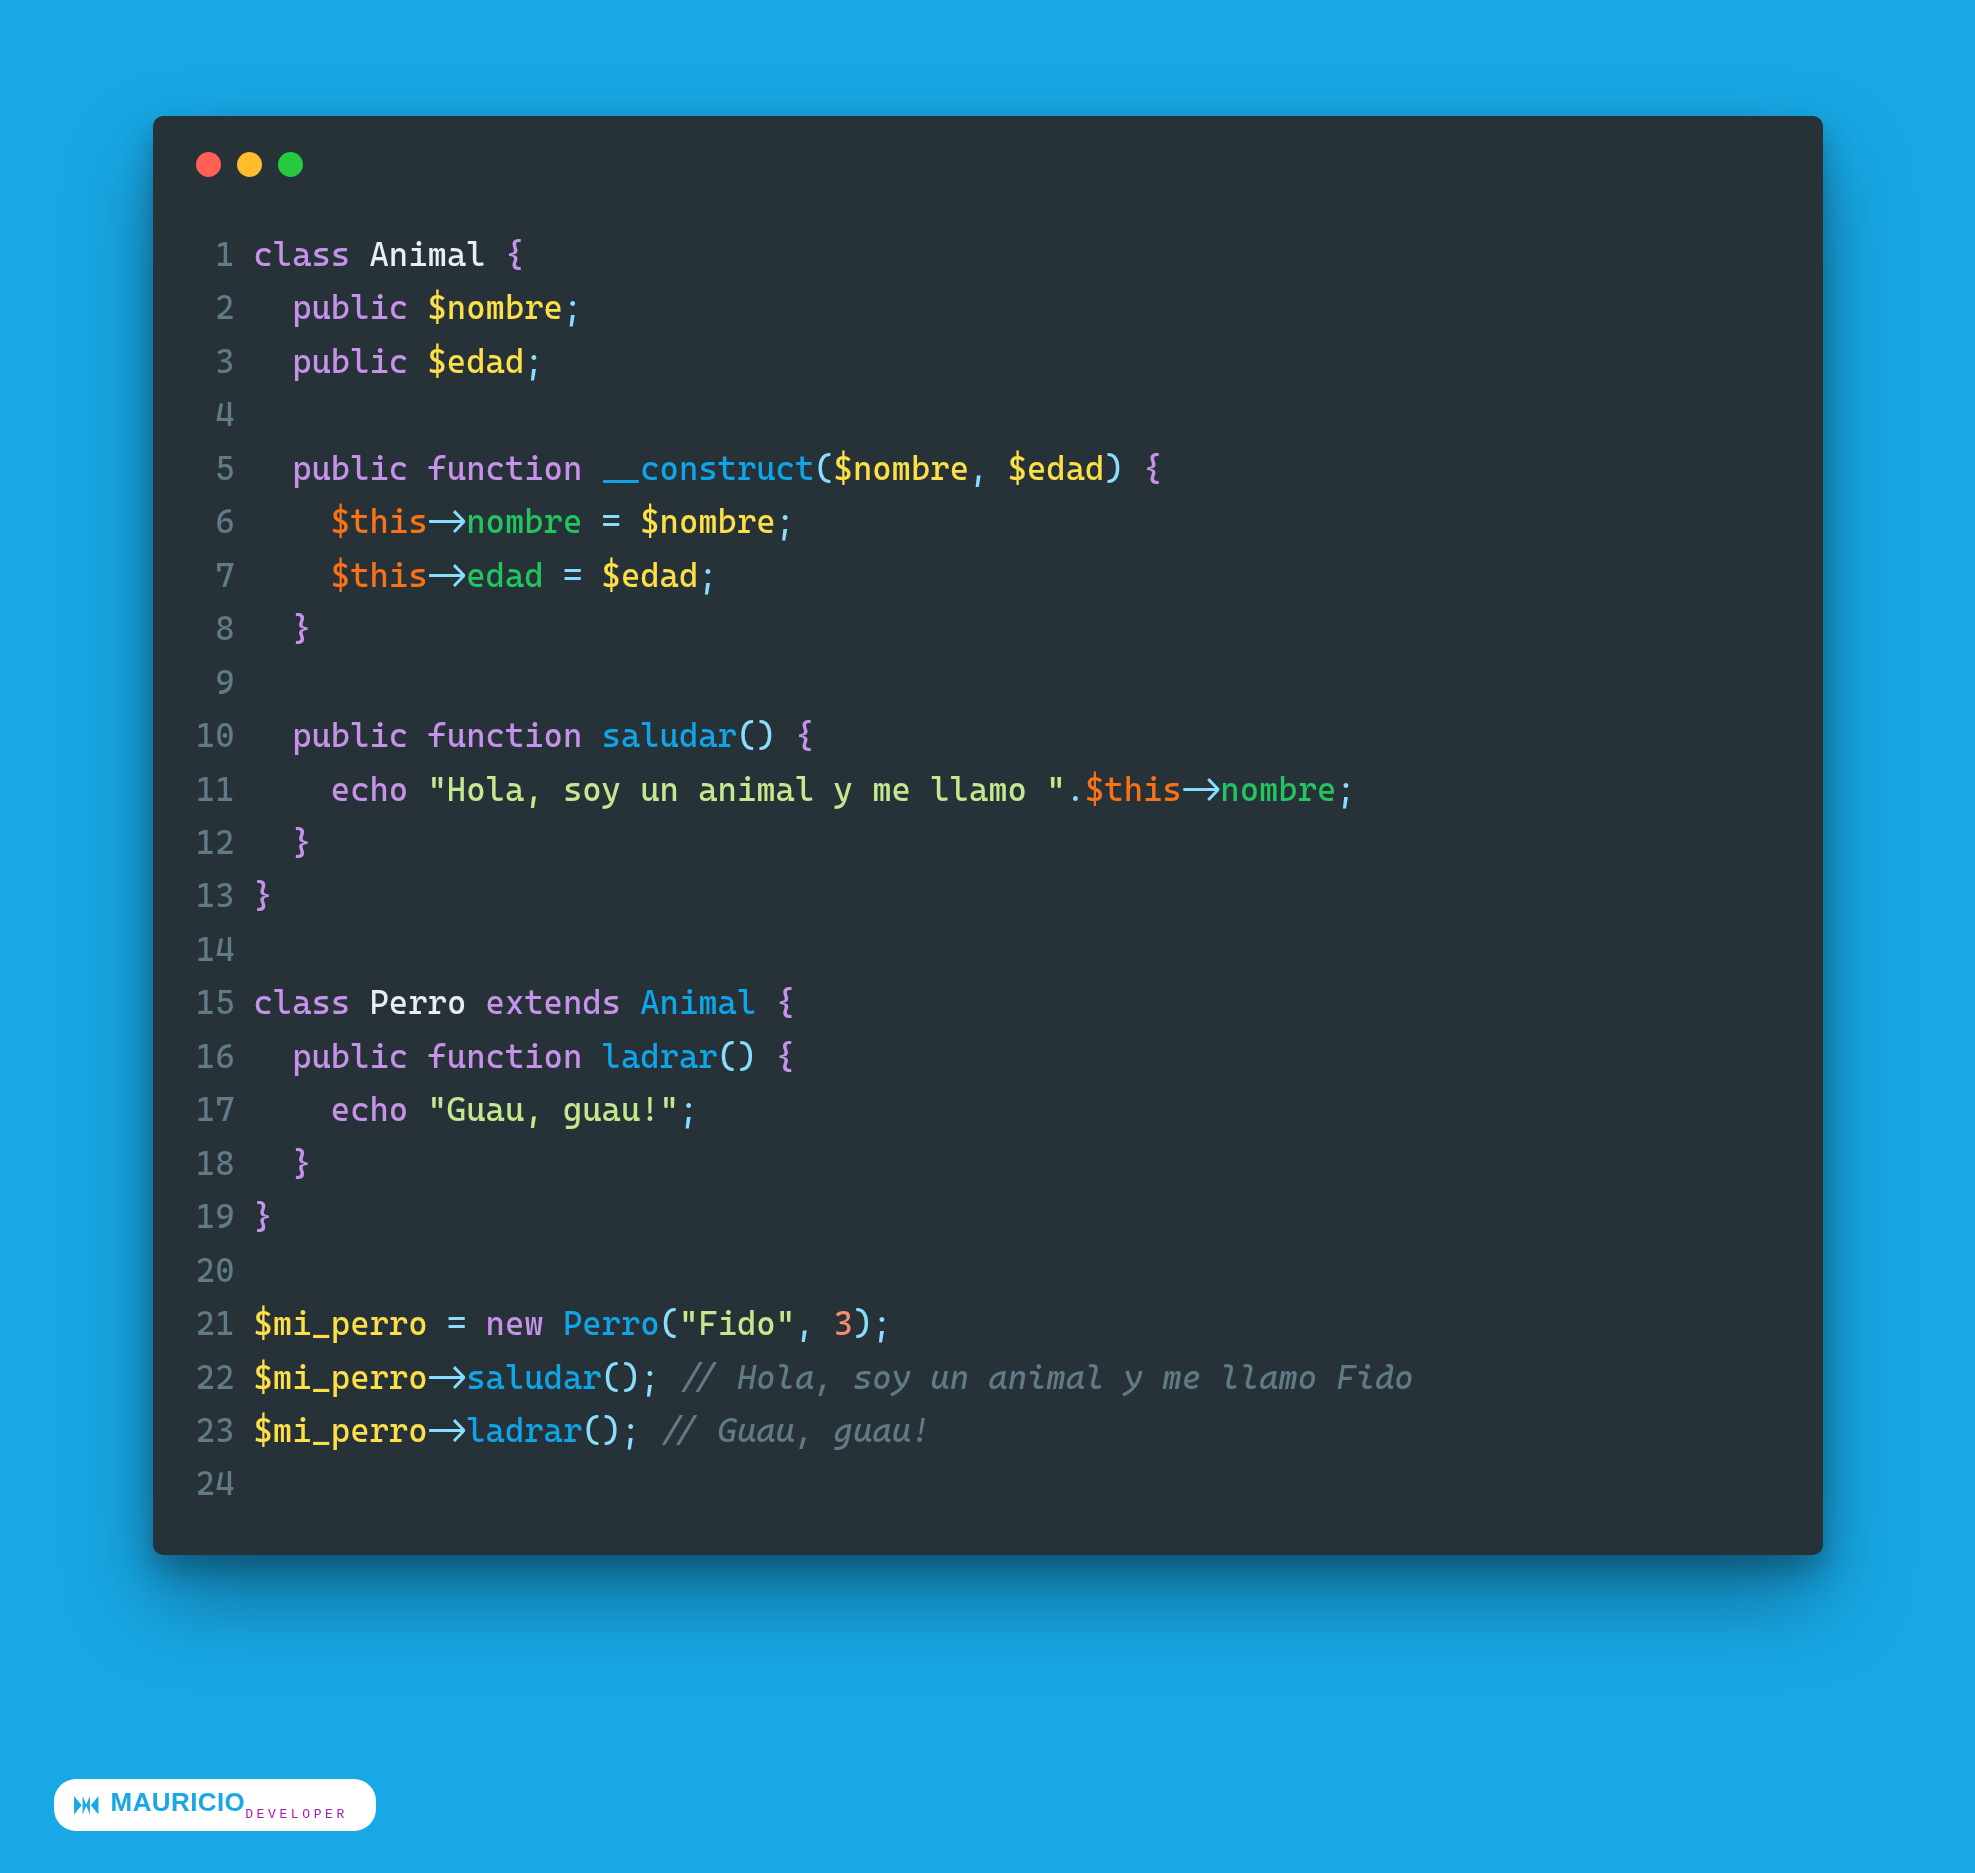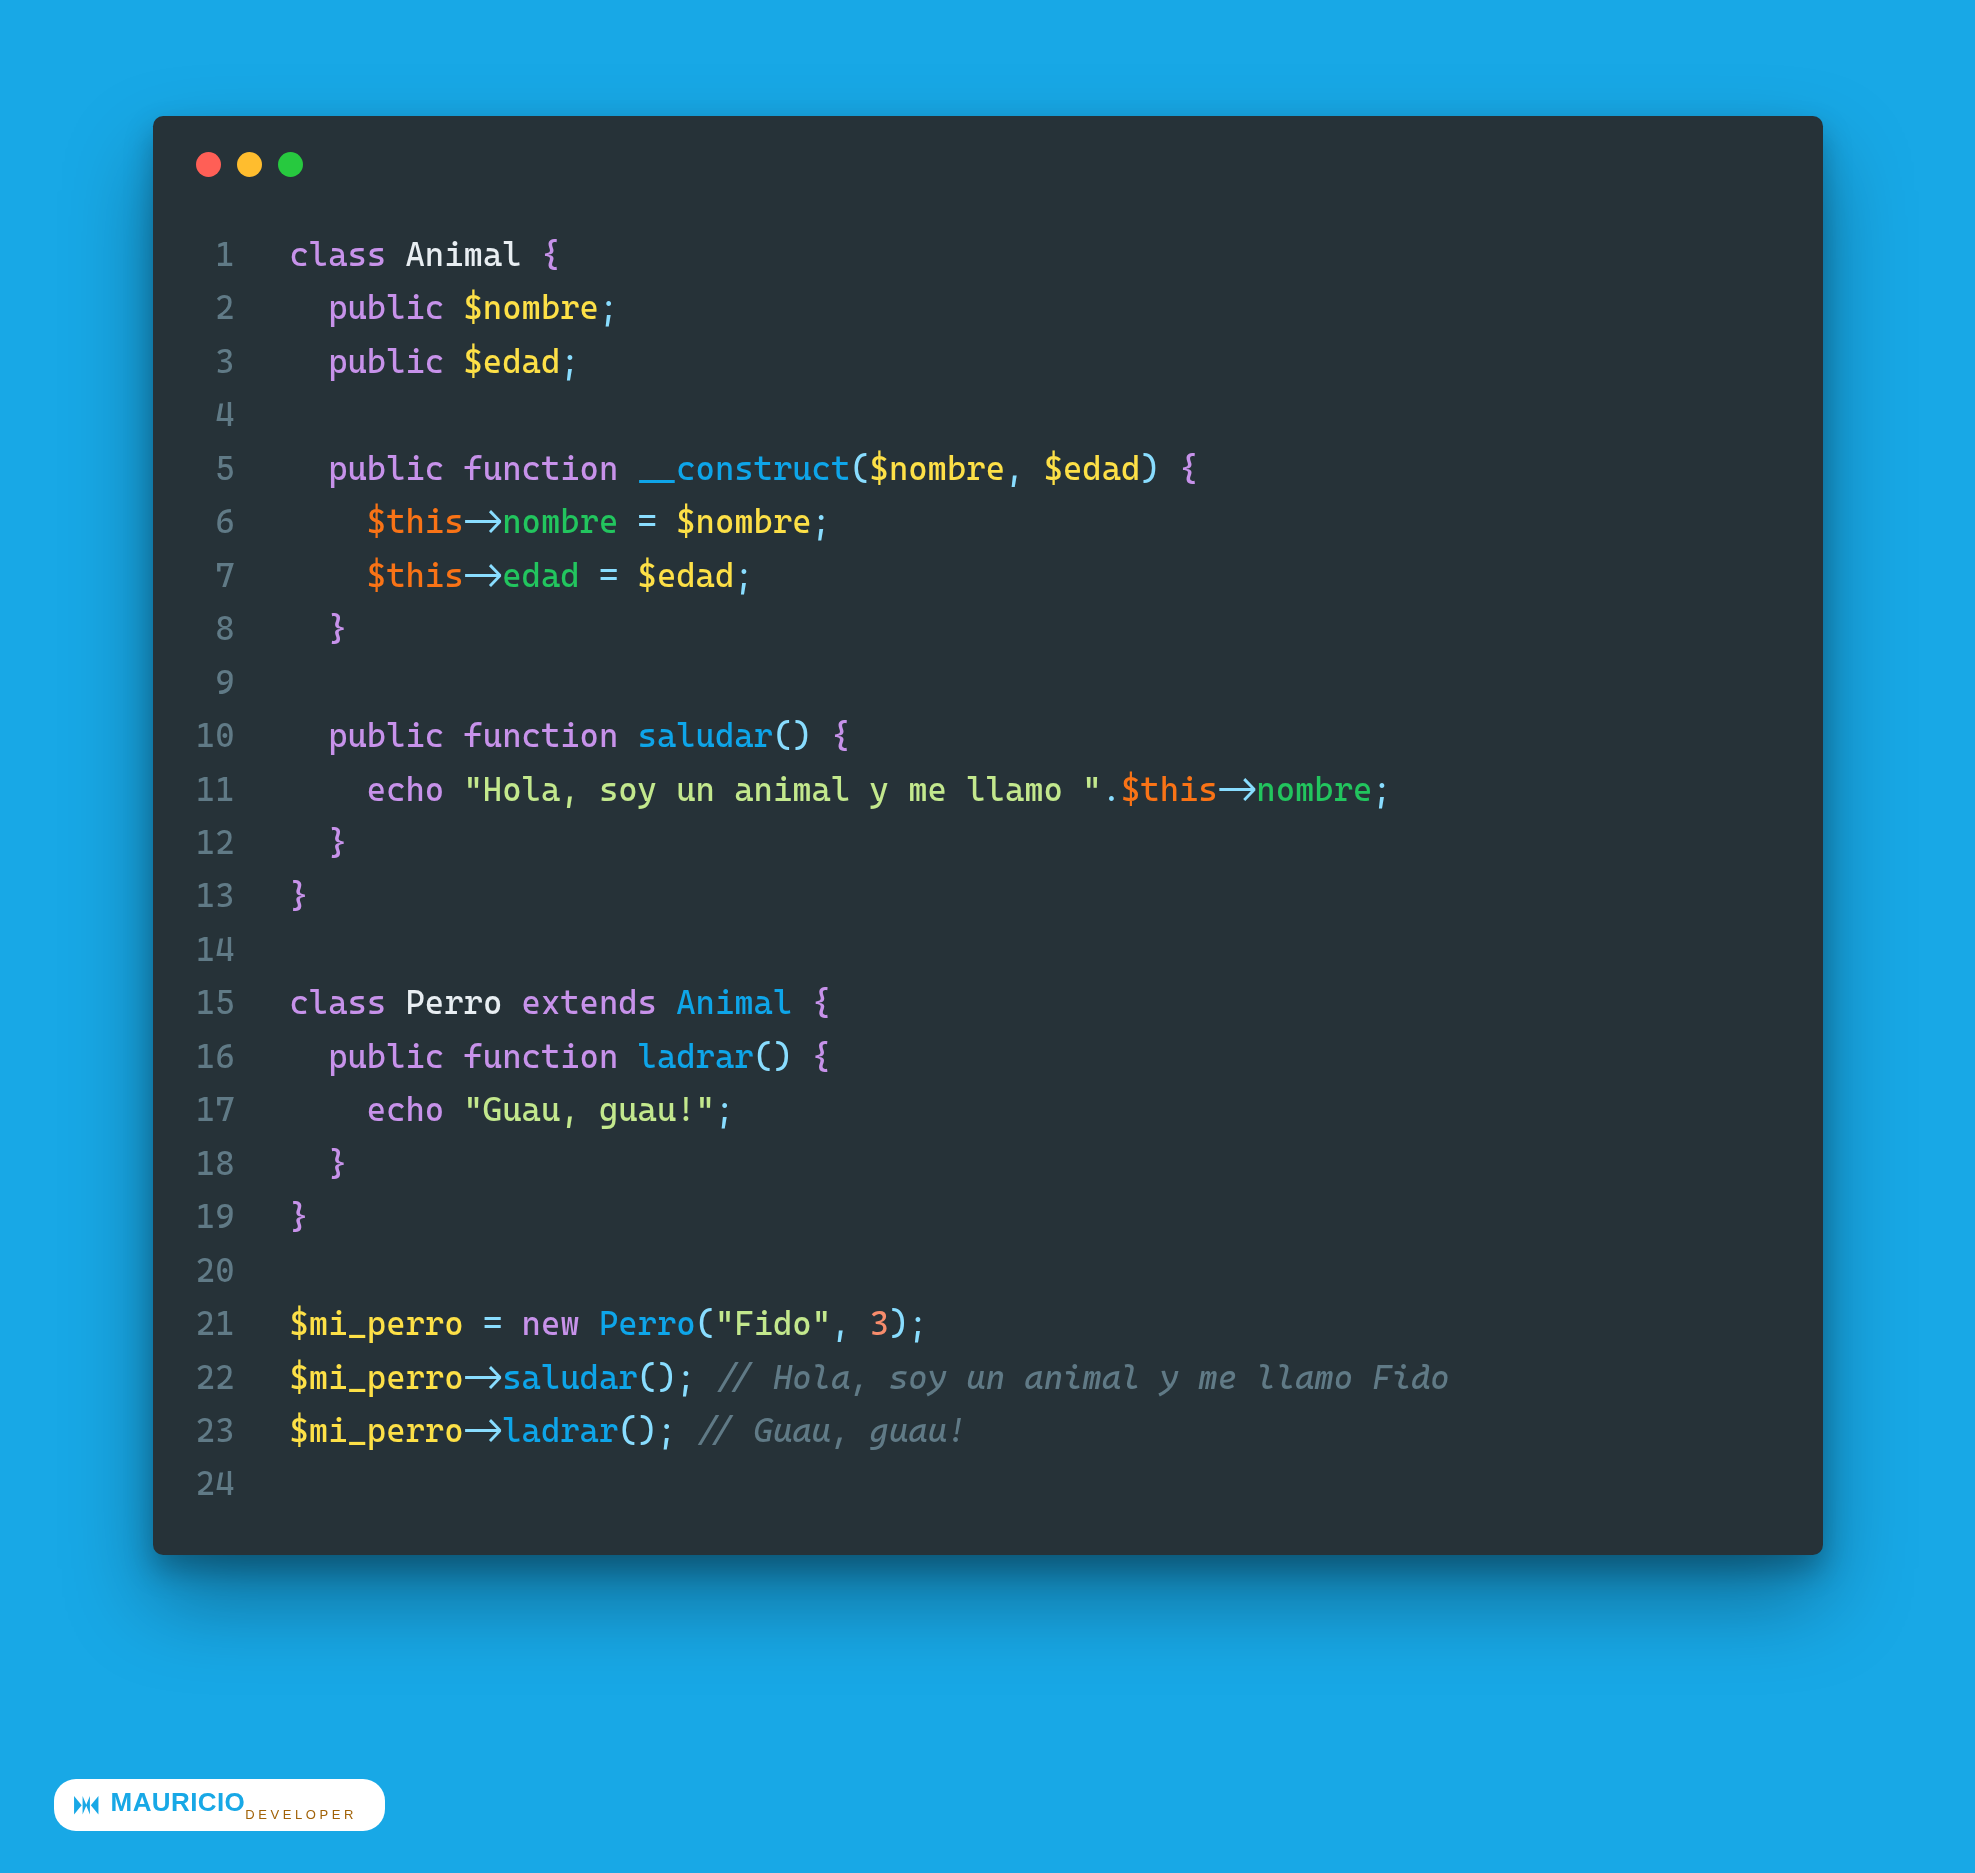--- a/index.html
+++ b/index.html
@@ -39,21 +39,21 @@
   }
   .code-line { display: flex; }
   .lineno {
     color: #607a86;
     width: 65px;
     text-align: right;
     padding-right: 19px;
     user-select: none;
     flex-shrink: 0;
   }
-  .code-content { color: #c0c5ce; margin-left: 36px; }
+  .code-content { color: #c0c5ce; }
   
   .kw { color: #c792ea; }
   .cls { color: #e8eef2; }
   .fn { color: #0ea5e9; }
   .var { color: #fde047; }
   .str { color: #c3e88d; }
   .num { color: #f78c6c; }
   .op { color: #89ddff; }
   .punc { color: #89ddff; }
   .brace { color: #c792ea; }
@@ -82,24 +82,24 @@
     display: flex; flex-direction: row; line-height: 1;
   }
   .badge-name {
     font-family: Arial, Helvetica, sans-serif;
     font-weight: 900;
     font-size: 26px;
     color: #18a8e6;
     letter-spacing: 0.4px;
   }
   .badge-sub {
-    font-family: Liberation Sans, sans-serif;
+    font-family: Liberation Mono, monospace;
     font-weight: 400;
     font-size: 13px;
-    color: #a16207;
+    color: #a21caf;
     letter-spacing: 3.6px;
     margin-top: 19px;
   }
 </style>
 </head>
 <body>
 
 <div class="editor-window">
   <div class="window-buttons">
     <div class="window-btn btn-close"></div>

